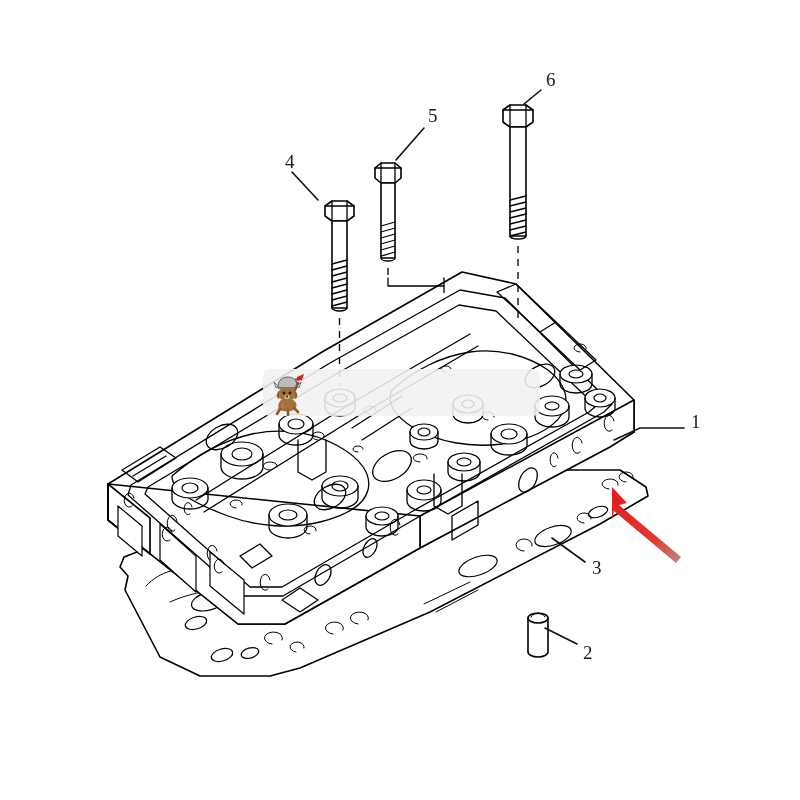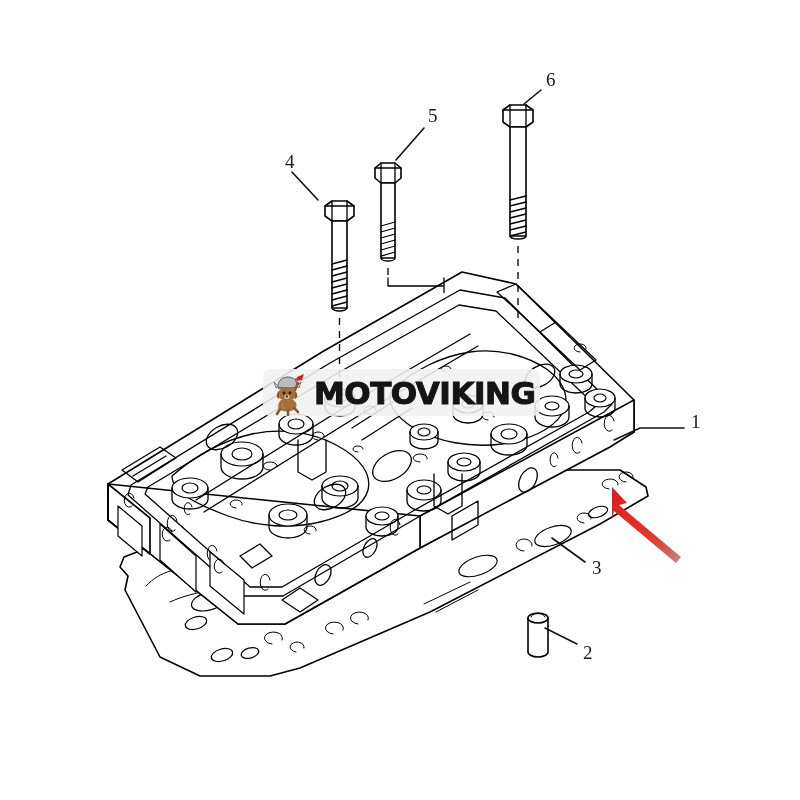--- a/index.html
+++ b/index.html
@@ -357,16 +357,15 @@
 
         <path d="M15,31 C12,34 11,39 14,41 C18,43 26,43 29,40 C32,37 30,32 27,31 Z" fill="#a4703c"></path>
         <path d="M16,33 C15,36 16,39 18,40" fill="#c08a4e"></path>
 
         <path d="M14,40 L11,45" stroke="#8a5c2e" stroke-width="2.6" stroke-linecap="round"></path>
         <path d="M22,41 L22,46" stroke="#8a5c2e" stroke-width="2.6" stroke-linecap="round"></path>
         <path d="M28,39 L32,43" stroke="#8a5c2e" stroke-width="2.6" stroke-linecap="round"></path>
         <path d="M29,21 L32,14" stroke="#8a5c2e" stroke-width="2.6" stroke-linecap="round"></path>
       </svg>
     </div>
-    <div id="watermark-text">MOTOVIKING</div>
   </div>
 
 </div>
 
 </body></html>

